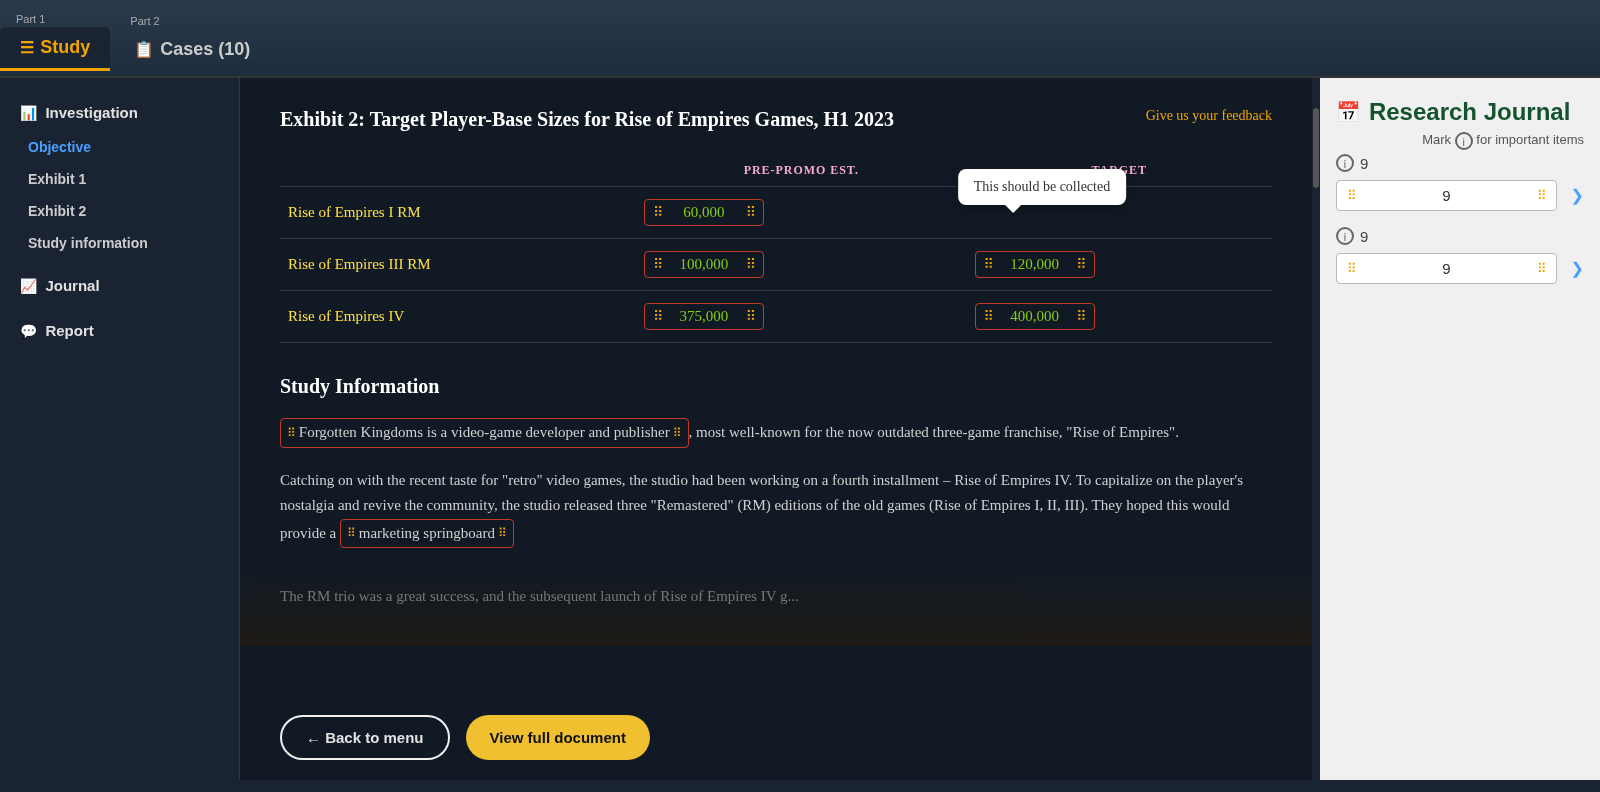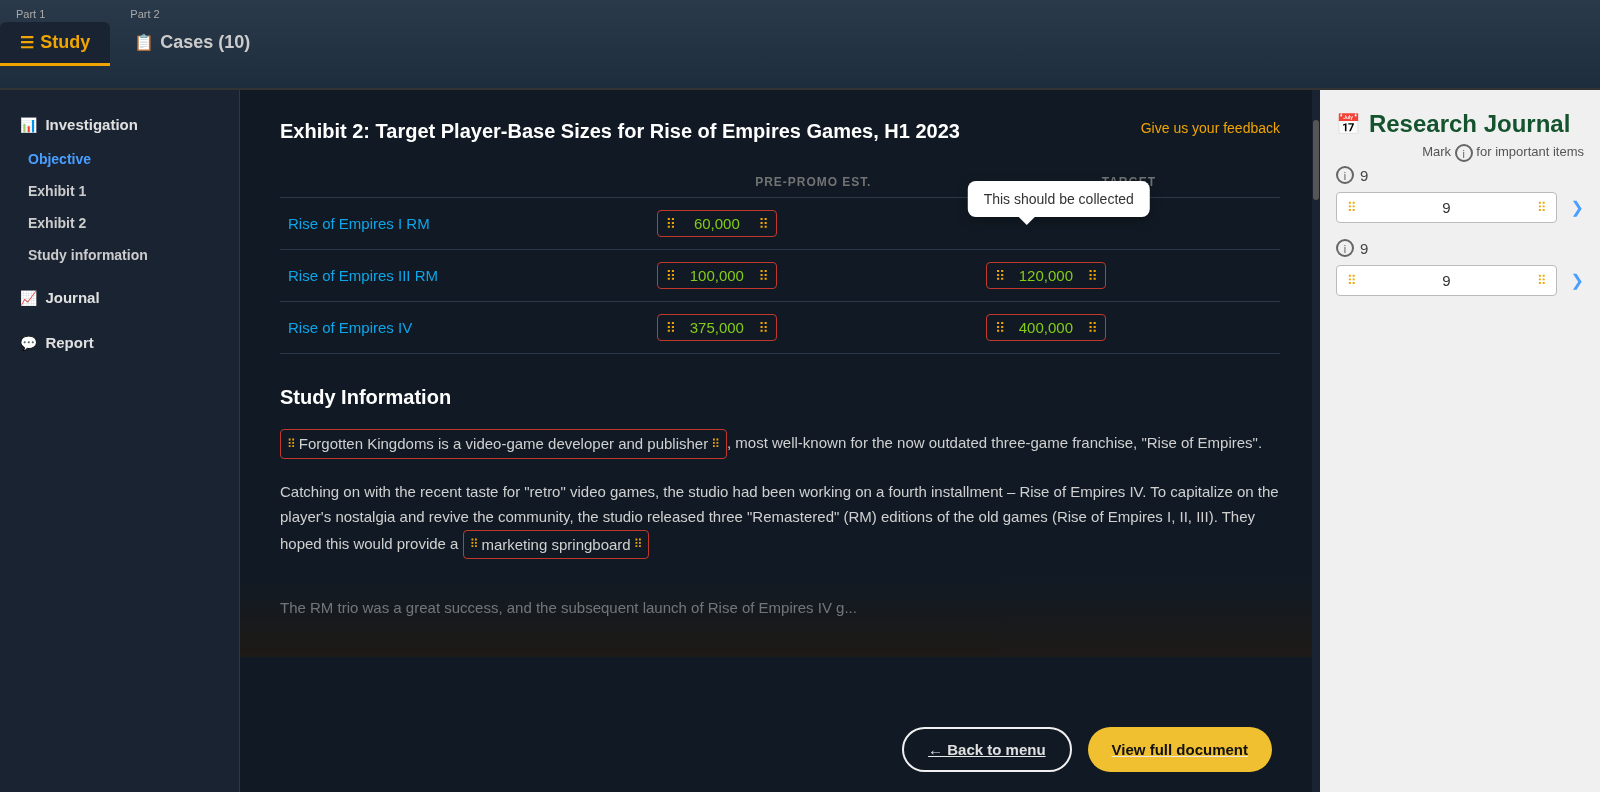--- a/index.html
+++ b/index.html
@@ -9,25 +9,25 @@
       color: #e8e8e8;
       width: 1600px;
       height: 792px;
       overflow: hidden;
       position: relative;
     }
 
     
     .top-bar {
       display: flex;
-      align-items: flex-start;
+      align-items: center;
       background: linear-gradient(180deg, #2a3a4a 0%, #1e2d3d 100%);
       padding: 8px 0 0 0;
       border-bottom: 2px solid #333;
-      height: 90px;
+      height: 78px;
     }
     .part-group {
       display: flex;
       flex-direction: column;
       margin-right: 4px;
     }
     .part-label {
       font-size: 11px;
       color: #aaa;
       padding: 0 16px 2px 16px;
@@ -95,21 +95,22 @@
 
     
     .main-content {
       flex: 1;
       background: #111a24;
       overflow-y: auto;
       padding: 0;
       position: relative;
     }
     .content-inner {
-      padding: 30px 32px 20px 40px;
+      padding: 30px 40px 20px 40px;
+      font-family: Liberation Serif, serif;
     }
 
     
     .exhibit-header {
       display: flex;
       justify-content: space-between;
       align-items: flex-start;
       margin-bottom: 24px;
     }
     .exhibit-title {
@@ -127,38 +128,38 @@
 
     
     .data-table {
       width: 100%;
       border-collapse: collapse;
       margin-bottom: 32px;
     }
     .data-table th {
       font-size: 12px;
       font-weight: 700;
-      color: #737373;
+      color: #f9a8d4;
       text-align: center;
       padding: 8px 16px;
       letter-spacing: 0.08em;
       text-transform: uppercase;
     }
     .data-table th:first-child { text-align: left; }
     .data-table tr {
       border-bottom: 1px solid #2a3a4a;
     }
     .data-table td {
       padding: 12px 8px;
       font-size: 15px;
       color: #e0e0e0;
     }
     .data-table td:first-child {
       font-weight: 500;
-      color: #0ea5e9;
+      color: #fde047;
     }
     .cell-input {
       display: inline-flex;
       align-items: center;
       gap: 4px;
       border: 1.5px solid #c0392b;
       border-radius: 4px;
       padding: 4px 8px;
       min-width: 120px;
       justify-content: space-between;
@@ -233,23 +234,22 @@
 
     
     .bottom-bar {
       position: absolute;
       bottom: 0;
       left: 0;
       right: 0;
       background: linear-gradient(180deg, transparent 0%, #111a24 40%);
       padding: 20px 40px 20px 40px;
       display: flex;
-      justify-content: flex-end;
+      justify-content: flex-start;
       gap: 16px;
-      text-decoration: underline;
     }
     .btn-back {
       display: flex;
       align-items: center;
       gap: 6px;
       padding: 12px 24px;
       border: 2px solid #f0f0f0;
       border-radius: 24px;
       background: transparent;
       color: #e0e0e0;

